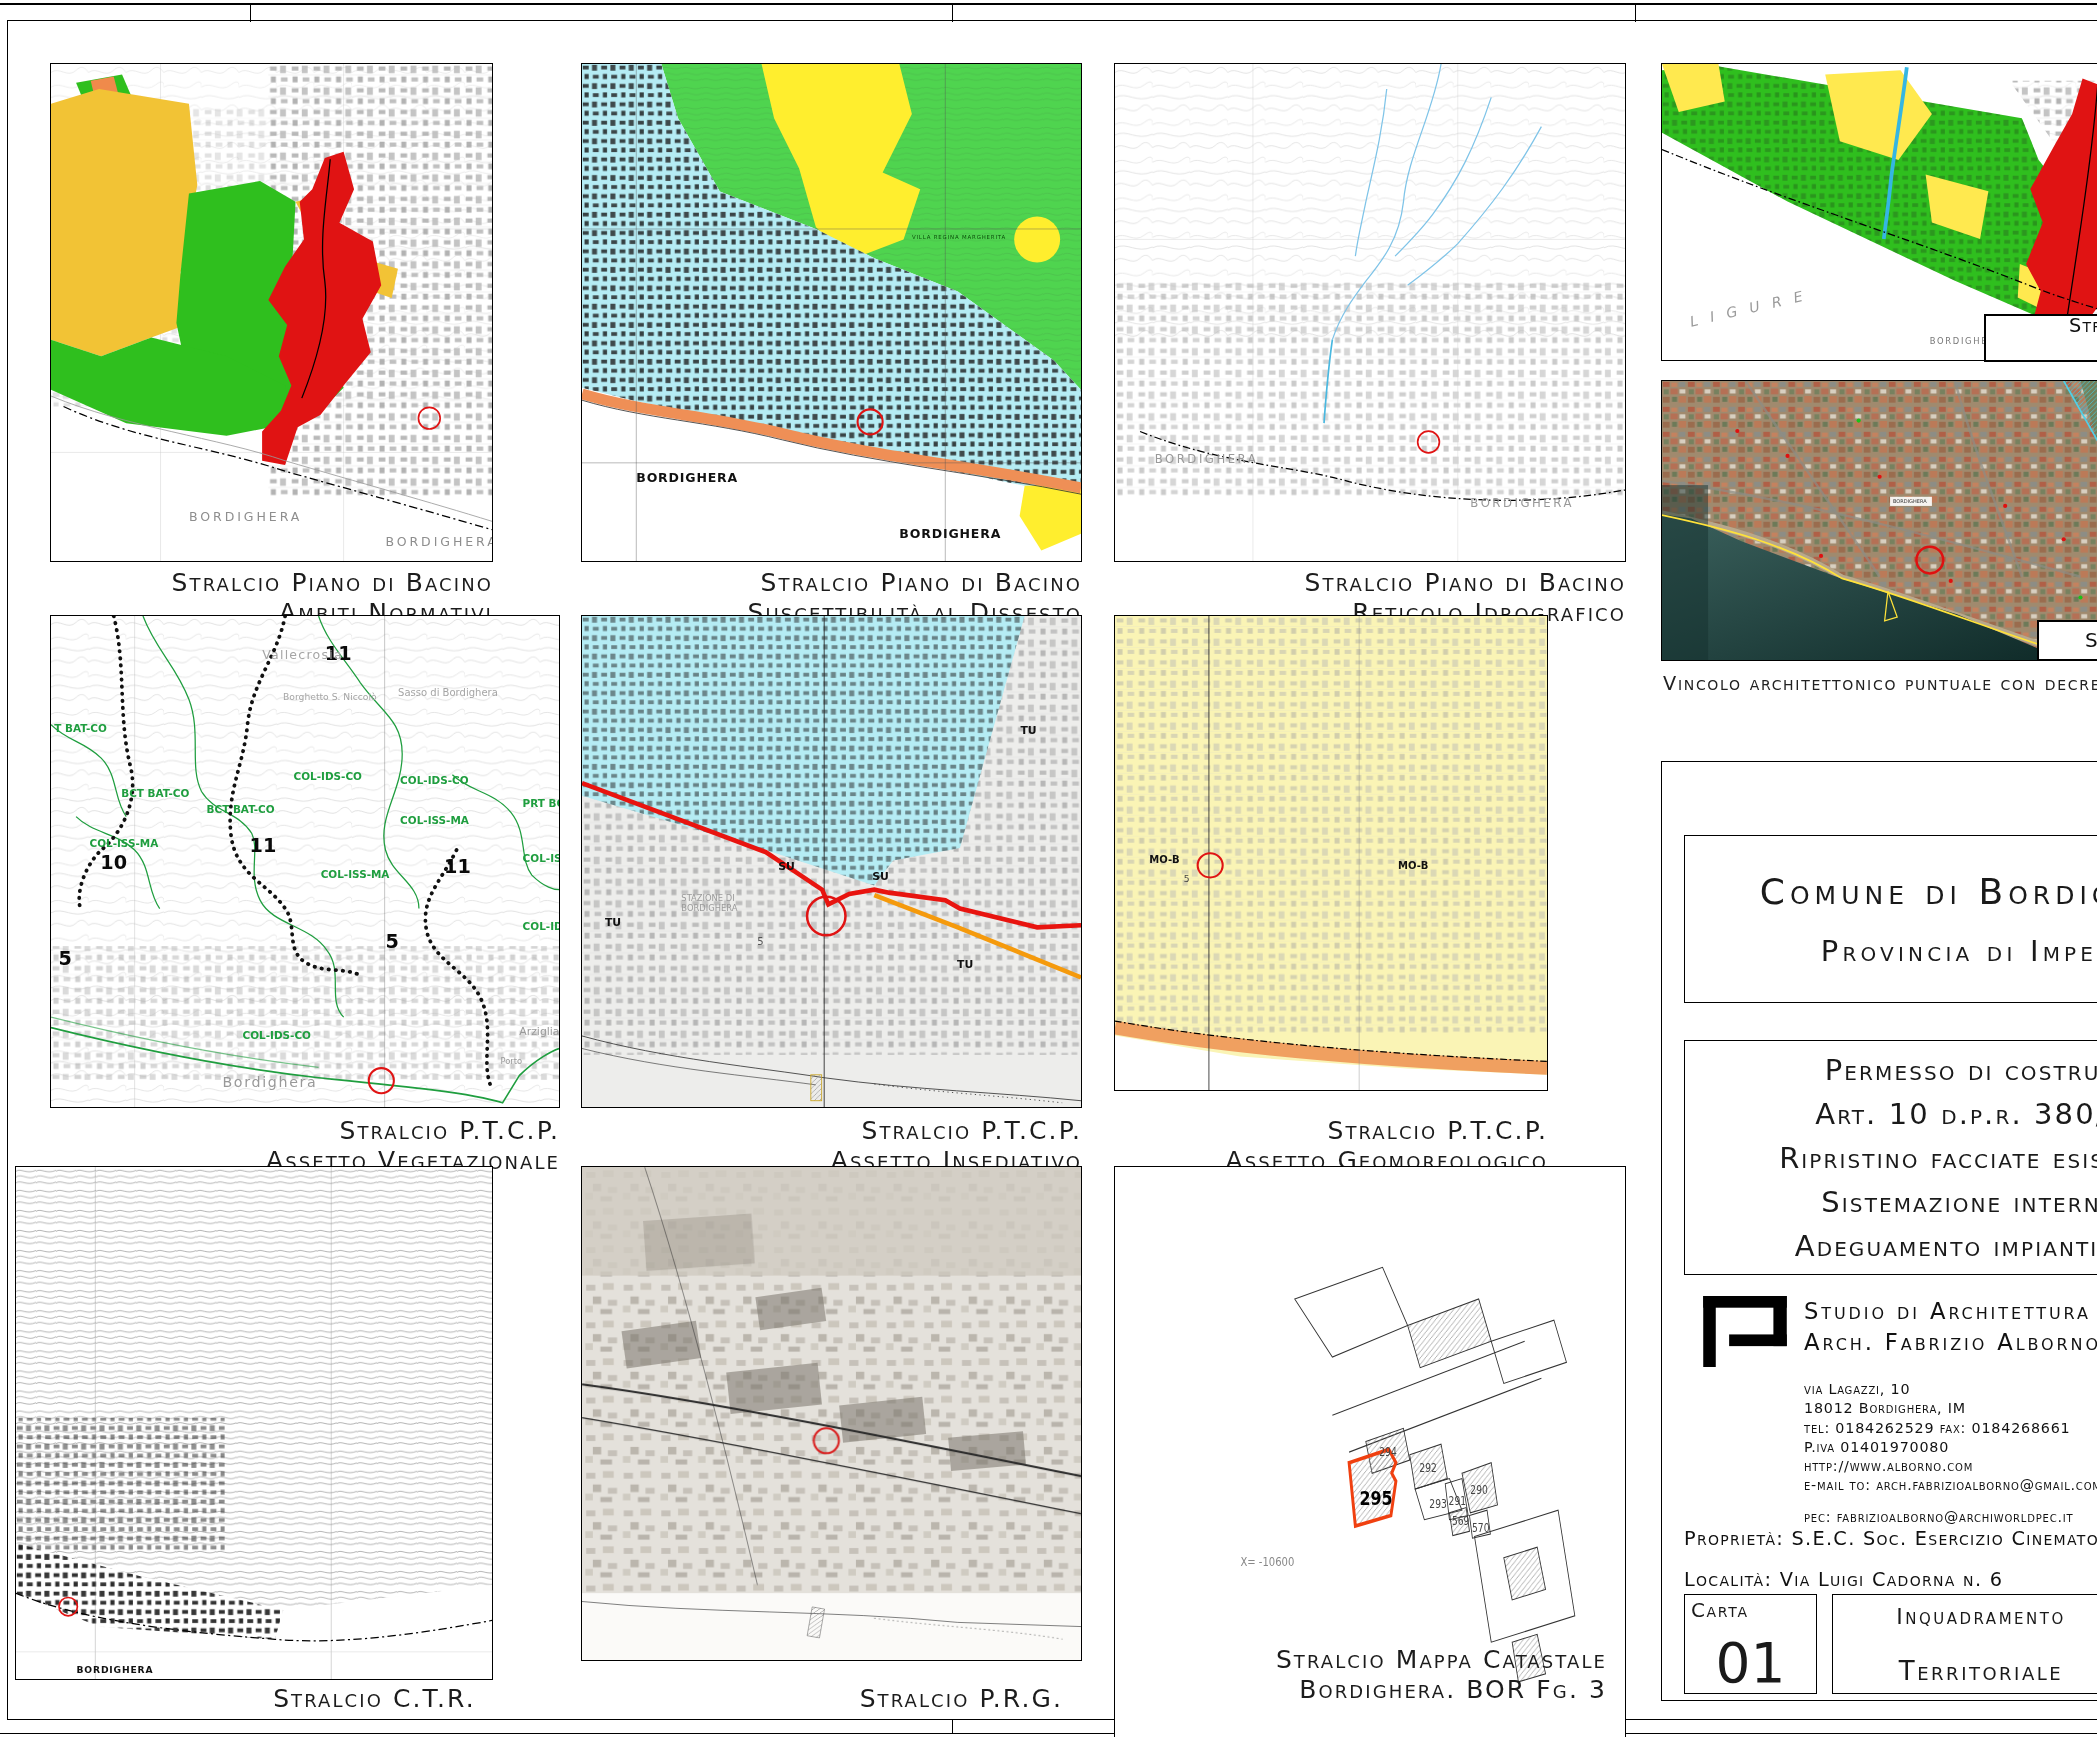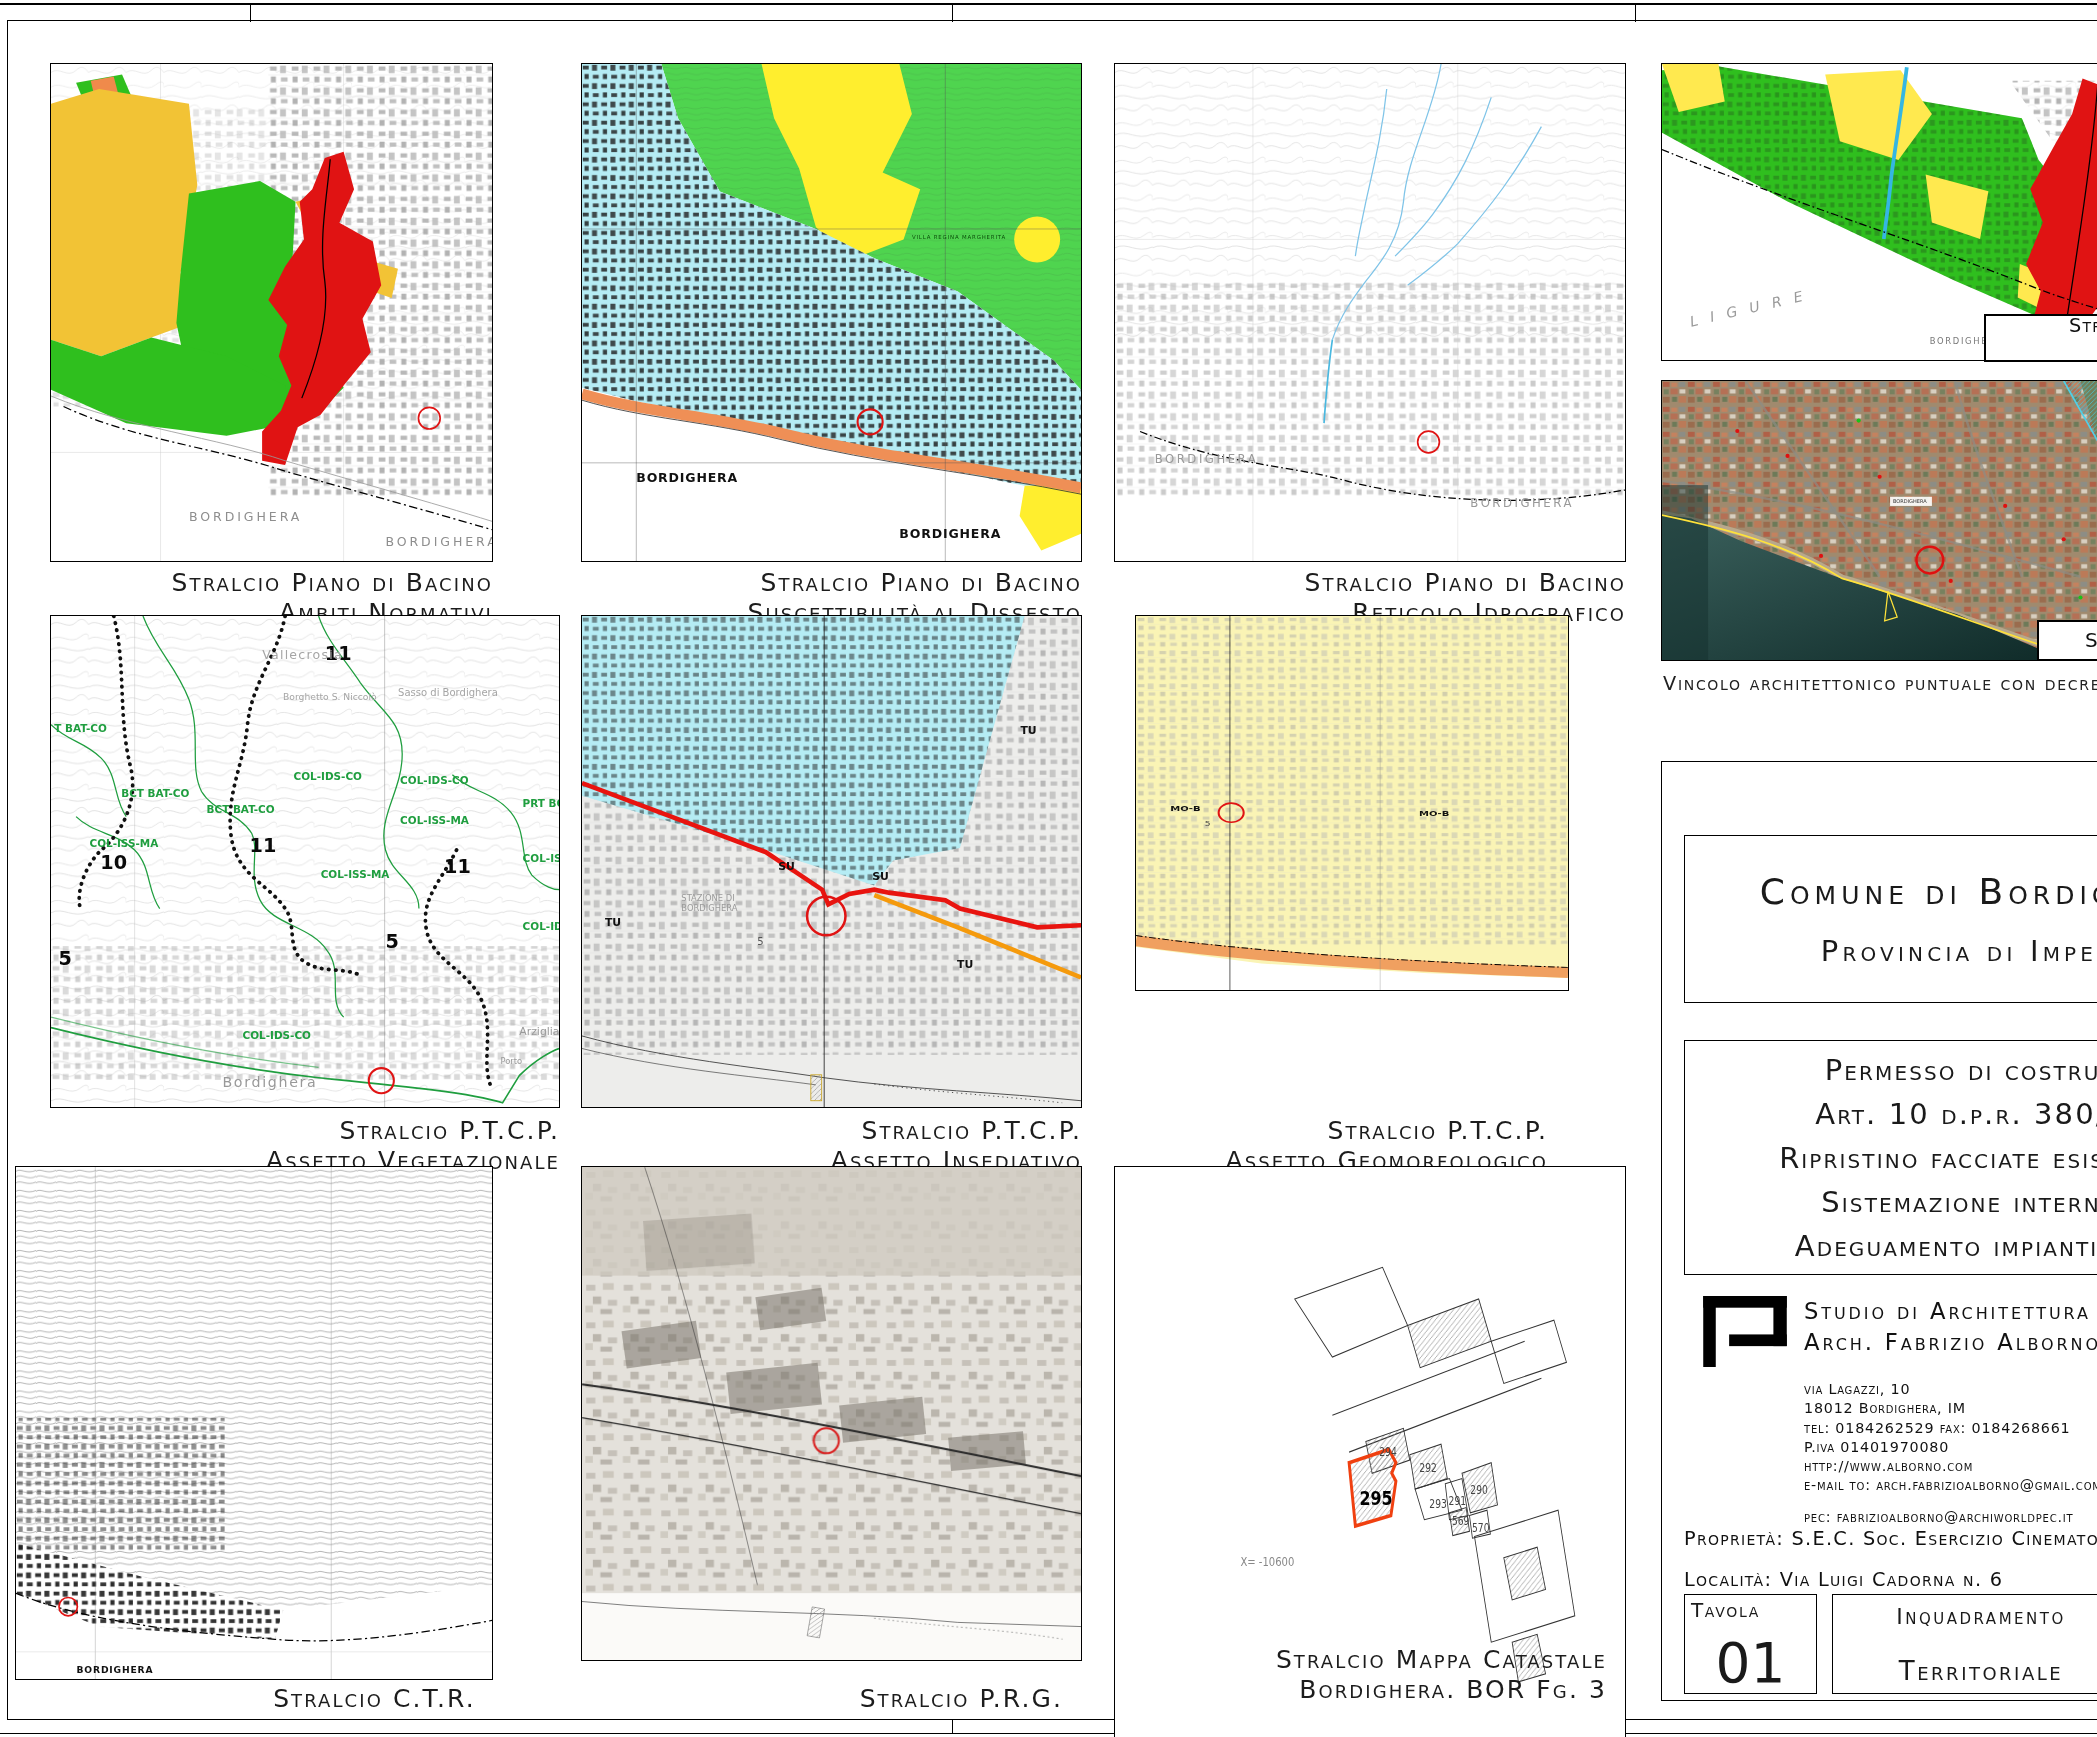--- a/index.html
+++ b/index.html
@@ -354,21 +354,21 @@
       <text x="238" y="706">BORDIGHERA</text>
     </g>
     <circle cx="585" cy="718" r="46" stroke="#e01313" stroke-width="6" fill="none"></circle>
   </svg>
 </div>
 <div class="cap" style="left:581px;top:1116px;width:501px;">
   <span class="l">Stralcio P.T.C.P.</span>
   <span class="l">Assetto Insediativo</span>
 </div>
 
-<div class="panel" style="left:1114px;top:615px;width:434px;height:376px;margin-left:21px;">
+<div class="panel" style="left:1114px;top:615px;width:434px;height:476px;">
   <svg viewBox="0 0 1035 1175" preserveAspectRatio="none">
     <rect width="1035" height="1175" fill="#faf4b5"></rect>
     <rect width="1035" height="1040" fill="url(#bldgG)" opacity="0.45"></rect>
     <polygon points="0,1040 300,1092 700,1122 1035,1137 1035,1175 0,1175" fill="#fff"></polygon>
     <path d="M0,1020 C300,1075 700,1105 1035,1120" stroke="#f0a060" stroke-width="34" fill="none"></path>
     <path d="M0,1004 C300,1059 700,1089 1035,1104" stroke="#000" stroke-width="3" fill="none" stroke-dasharray="16 6 4 6"></path>
     <line x1="225" y1="0" x2="225" y2="1175" stroke="#222" stroke-width="2"></line>
     <line x1="585" y1="0" x2="585" y2="1175" stroke="#888" stroke-width="1"></line>
     <g font-size="24" font-weight="bold" fill="#111">
       <text x="82" y="612">MO-B</text>
@@ -501,20 +501,20 @@
 <div class="tb-text sc" style="left:1804px;top:1420px;font-size:14.3px;letter-spacing:0.8px;">tel: 0184262529 fax: 0184268661</div>
 <div class="tb-text sc" style="left:1804px;top:1439px;font-size:14.3px;letter-spacing:0.8px;">P.iva 01401970080</div>
 <div class="tb-text sc" style="left:1804px;top:1458px;font-size:14.3px;letter-spacing:0.8px;">http://www.alborno.com</div>
 <div class="tb-text sc" style="left:1804px;top:1477px;font-size:14.3px;letter-spacing:0.8px;">e-mail to: arch.fabrizioalborno@gmail.com</div>
 <div class="tb-text sc" style="left:1804px;top:1497px;font-size:14.3px;letter-spacing:0.8px;margin-top:12px;">pec: fabrizioalborno@archiworldpec.it</div>
 
 <div class="tb-text sc" style="left:1684px;top:1527px;font-size:19.3px;letter-spacing:1.3px;">Proprietà: S.E.C. Soc. Esercizio Cinematografia</div>
 <div class="tb-text sc" style="left:1684px;top:1568px;font-size:19.3px;letter-spacing:1.3px;">Località: Via Luigi Cadorna n. 6</div>
 
 <div class="tb-box" style="left:1684px;top:1594px;width:133px;height:100px;">
-  <div class="sc" style="position:absolute;left:5.9px;top:3.4px;font-size:20px;letter-spacing:1.7px;">Tavola</div>
+  <div class="sc" style="position:absolute;left:5.9px;top:3.4px;font-size:20px;letter-spacing:1.7px;">Carta</div>
   <div style="position:absolute;left:0;right:0;bottom:1.7px;text-align:center;font-size:55px;line-height:55px;">01</div>
 </div>
 <div class="tb-box center" style="left:1832px;top:1594px;width:298px;height:100px;">
   <div class="sc" style="font-size:22px;letter-spacing:2.5px;line-height:30px;">Inquadramento</div>
   <div class="sc" style="font-size:26px;letter-spacing:2.5px;line-height:30px;margin-top:24px;">Territoriale</div>
 </div>
 
 
 </body></html>

